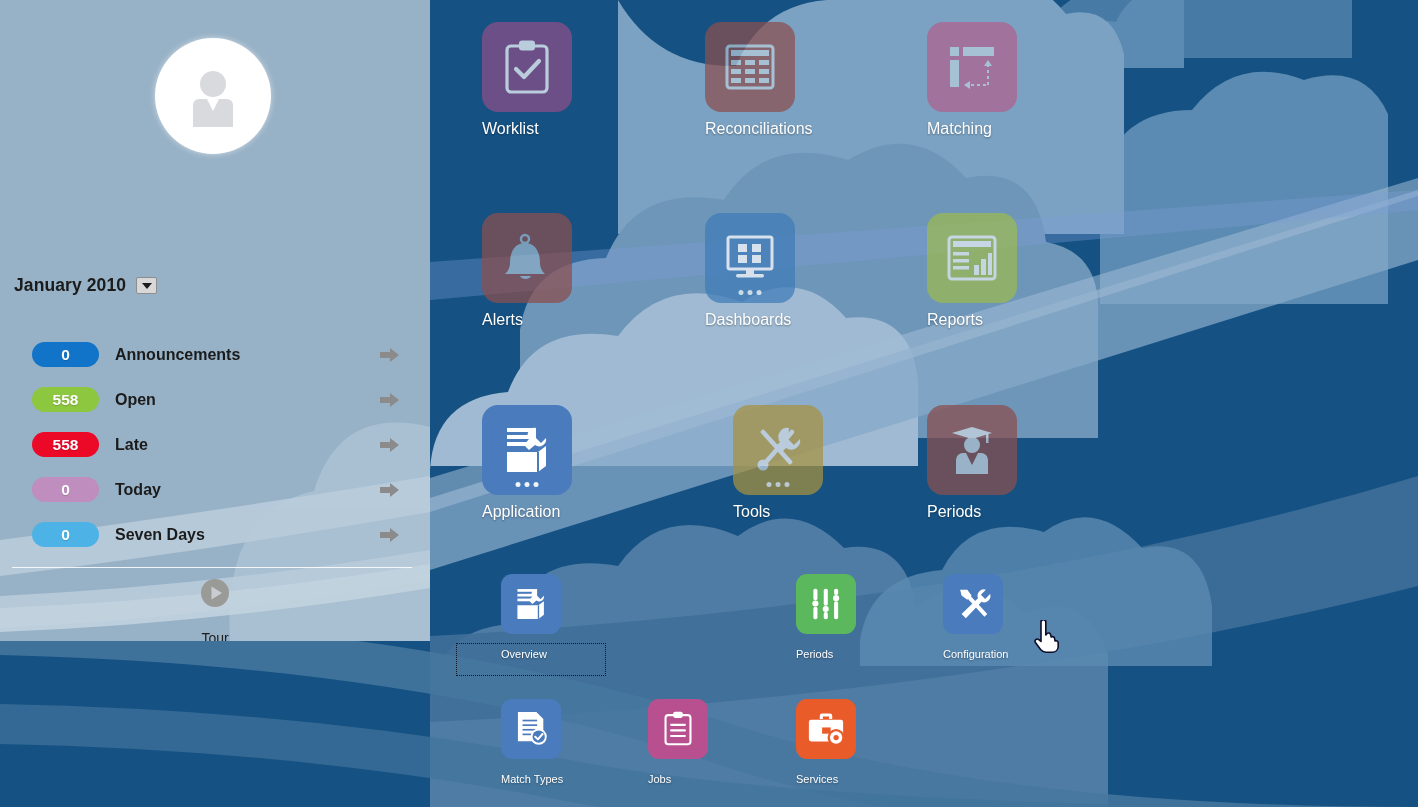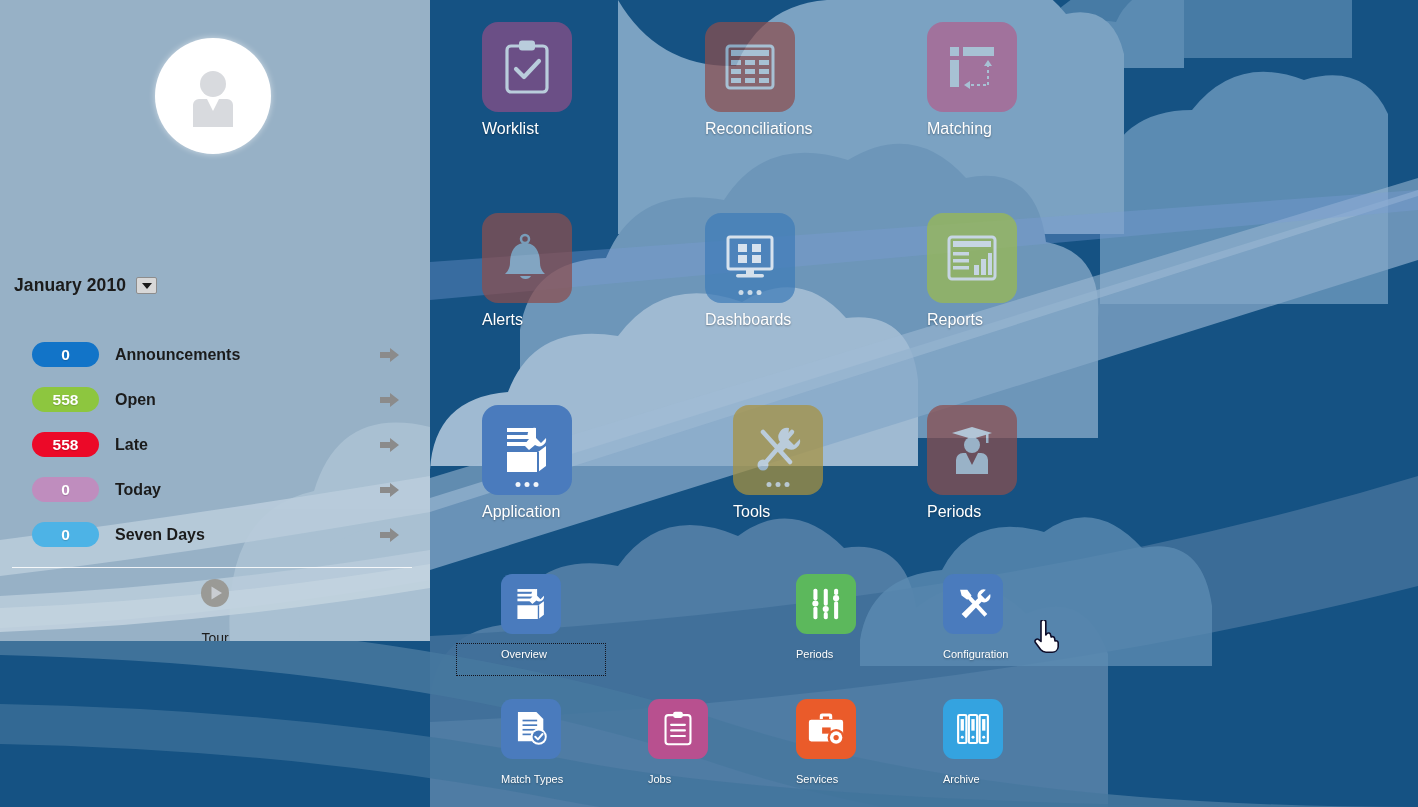--- a/index.html
+++ b/index.html
@@ -517,40 +517,20 @@
           <circle cx="40" cy="35" r="11" fill="#ea5b2a"></circle>
           <g fill="#ffffff">
             <circle cx="40" cy="35" r="8"></circle>
           </g>
           <circle cx="40" cy="35" r="3.4" fill="#ea5b2a"></circle>
         </svg>
       </div>
       <span class="tile-label">Services</span>
     </div>
 
-    <div class="tile small" style="left:513px; top:699px;">
-      <div class="tile-icon" style="width:60px;height:60px;border-radius:11px;background:#34a3e0;">
-        <svg width="38" height="38" viewBox="0 0 46 46">
-          <g fill="none" stroke="#ffffff" stroke-width="2.6">
-            <rect x="5" y="6" width="10" height="34" rx="1.5"></rect>
-            <rect x="18" y="6" width="10" height="34" rx="1.5"></rect>
-            <rect x="31" y="6" width="10" height="34" rx="1.5"></rect>
-          </g>
-          <g fill="#ffffff">
-            <rect x="8" y="11" width="4" height="14"></rect>
-            <rect x="21" y="11" width="4" height="14"></rect>
-            <rect x="34" y="11" width="4" height="14"></rect>
-            <circle cx="10" cy="33" r="1.8"></circle>
-            <circle cx="23" cy="33" r="1.8"></circle>
-            <circle cx="36" cy="33" r="1.8"></circle>
-          </g>
-        </svg>
-      </div>
-      <span class="tile-label">Archive</span>
-    </div>
 
   </div>
 
   <svg id="cursor" width="28" height="34" viewBox="0 0 28 34">
     <path d="M9,2 a2.4,2.4 0 0 1 4.8,0 L13.8,15 L15,13.5 a2.2,2.2 0 0 1 3.6,1.2
              L19.2,17 a2.2,2.2 0 0 1 3.4,1.4 L23,21 a2.2,2.2 0 0 1 3.2,1.6
              L26.2,27 a6,6 0 0 1 -6,5.2 L14,32.2 a7,7 0 0 1 -5.4,-2.6 L3.4,22.6
              a2.3,2.3 0 0 1 3.4,-3 L9,21.4 Z" fill="#ffffff" stroke="#0d0d2a" stroke-width="1.6" stroke-linejoin="round"></path>
   </svg>
 

